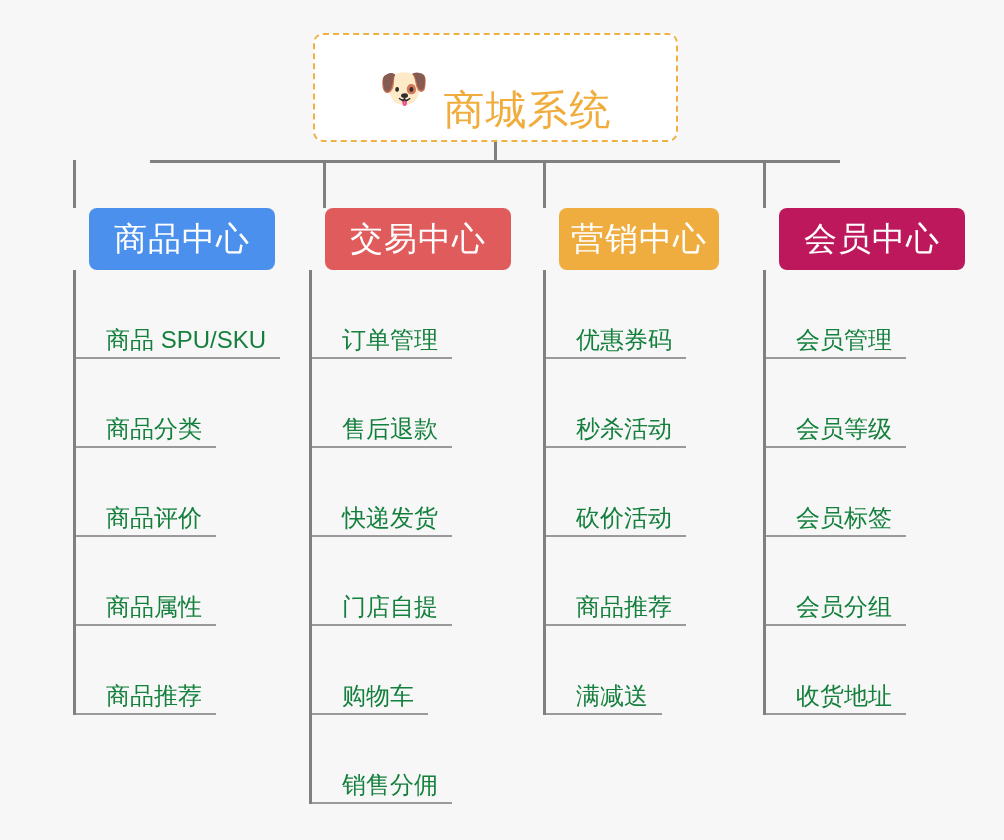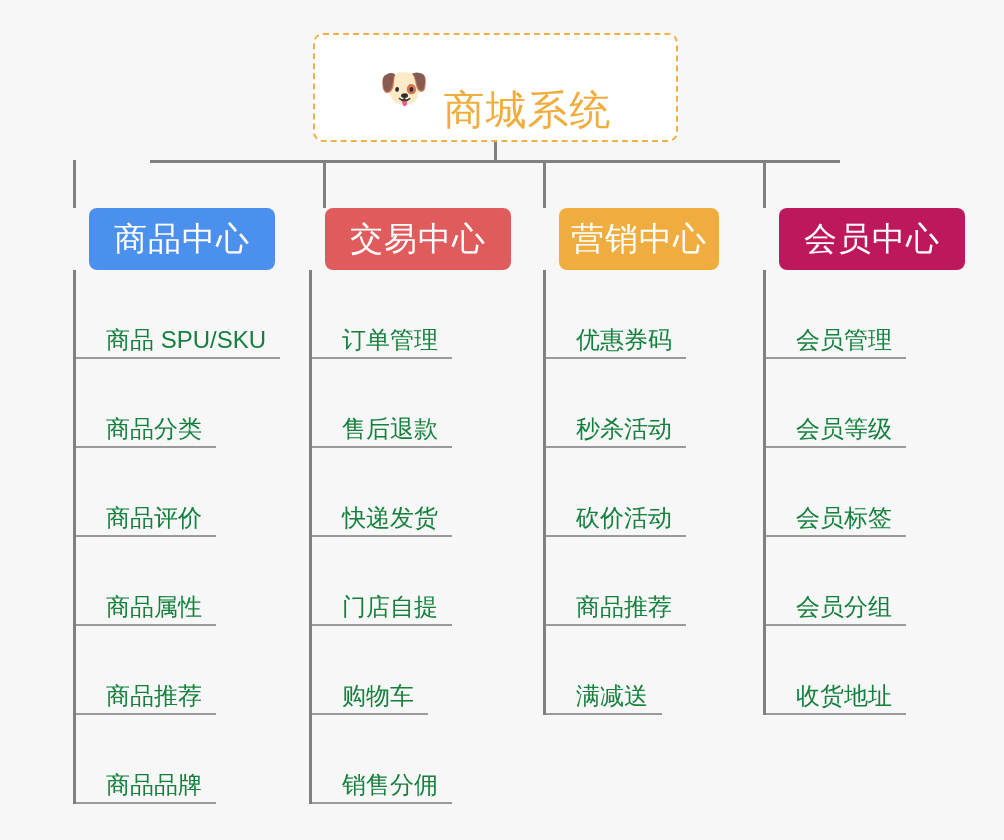--- a/index.html
+++ b/index.html
@@ -144,23 +144,20 @@
           </div>
           <div class="leaf-item">
             <span class="leaf-label">商品评价</span>
           </div>
           <div class="leaf-item">
             <span class="leaf-label">商品属性</span>
           </div>
           <div class="leaf-item">
             <span class="leaf-label">商品推荐</span>
           </div>
-          <div class="leaf-item">
-            <span class="leaf-label">商品品牌</span>
-          </div>
         </div>
       </div>
       <div class="column" style="left: 293px; width: 186px;">
         <div class="branch-header" style="background: rgb(224, 92, 92); width: 186px;">交易中心</div>
         <div class="leaf-list">
           <div class="leaf-item">
             <span class="leaf-label">订单管理</span>
           </div>
           <div class="leaf-item">
             <span class="leaf-label">售后退款</span>

